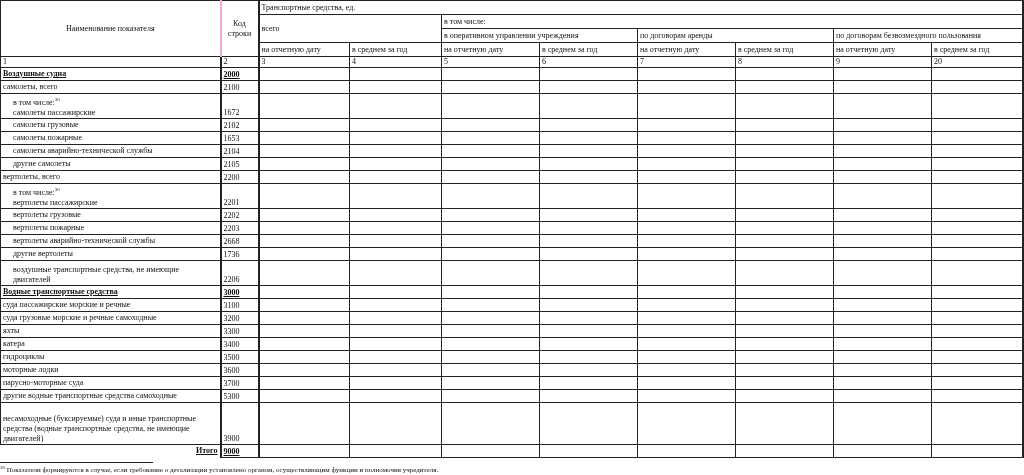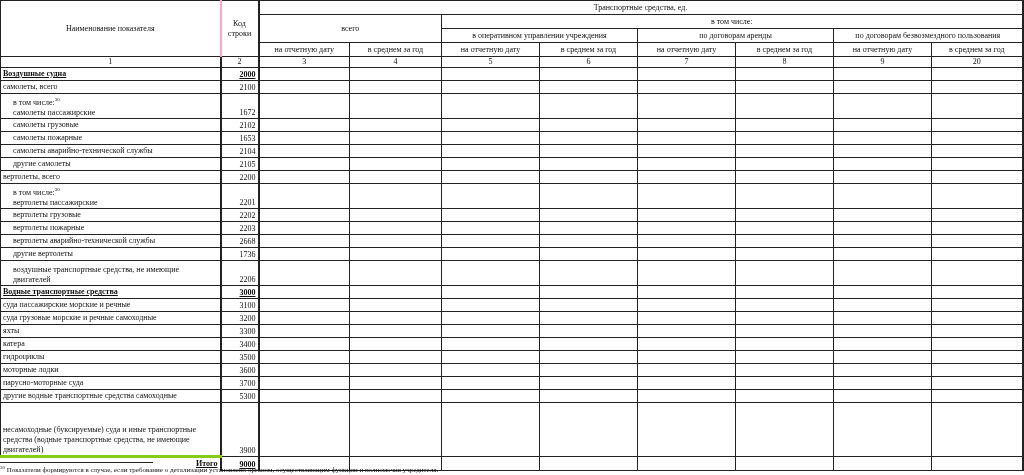--- a/index.html
+++ b/index.html
@@ -1,36 +1,36 @@
 <!DOCTYPE html>
 <html><head>
 <meta charset="utf-8">
 <style>
   html, body { margin:0; padding:0; background:#ffffff; }
   body { width:1024px; height:475px; position:relative; overflow:hidden;
          font-family:"Liberation Serif", "DejaVu Serif", serif; color:#111; font-size:8px; }
   table.report { position:absolute; left:0; top:0; width:1022px; border-collapse:collapse; table-layout:fixed; }
   table.report td { border:1px solid #222; padding:0 2px; line-height:10px; vertical-align:middle; overflow:hidden; white-space:nowrap; }
-  .hdr td { text-align:center; }
+  .hdr td { }
   .top-border td { border-top:2px solid #222; }
   .c { text-align:center; }
   .b { font-weight:bold;text-decoration:underline; }
   .ind { padding-left:12px !important; }
-  .code { text-align:right; vertical-align:bottom !important; border-left:2px solid #222 !important; border-right:2px solid #222 !important; }
+  .code { text-align:left; vertical-align:bottom !important; border-left:2px solid #222 !important; border-right:2px solid #222 !important; }
   .lastcol { border-right:2px solid #222 !important; }
   .num-row td { height:9px; line-height:9px; border-bottom:2px solid #222; }
   .sec td { border-top:2px solid #222; }
   .r1 td { height:12px; }
   .r2 td { height:24px; }
   .r3 td { height:36px; }
   .tl { vertical-align:bottom !important; }
   .wrap { white-space:normal !important; }
   sup { font-size:5px; }
   .total td { border-bottom:2px solid #222; }
-  .total td.lbl { border:none; border-top:3px solid #84cc16; text-align:right; }
+  .total td.lbl { border:none; border-top:1px solid #84cc16; text-align:right; }
   .footline { position:absolute; left:0; top:462px; width:153px; height:1px; background:#222; }
   .footnote { position:absolute; left:0; top:465px; font-size:7px; white-space:nowrap; }
   .footnote sup { font-size:5px; }
 </style>
 </head>
 <body>
 
 <table class="report">
   <colgroup>
     <col style="width:220px">
@@ -385,21 +385,21 @@
         <td></td>
     <td></td>
         <td></td>
     <td></td>
         <td></td>
     <td></td>
         <td class="lastcol"></td>
   </tr>
 
   <tr class="r3 sec">
-    <td class="tl" style="padding-top:16px">
+    <td class="tl" style="padding-top:5px">
       <div>несамоходные (буксируемые) суда и иные транспортные</div>
       <div>средства (водные транспортные средства, не имеющие</div>
       <div>двигателей)</div>
     </td>
     <td class="code">3900</td>
     <td></td>
         <td></td>
     <td></td>
         <td></td>
     <td></td>

